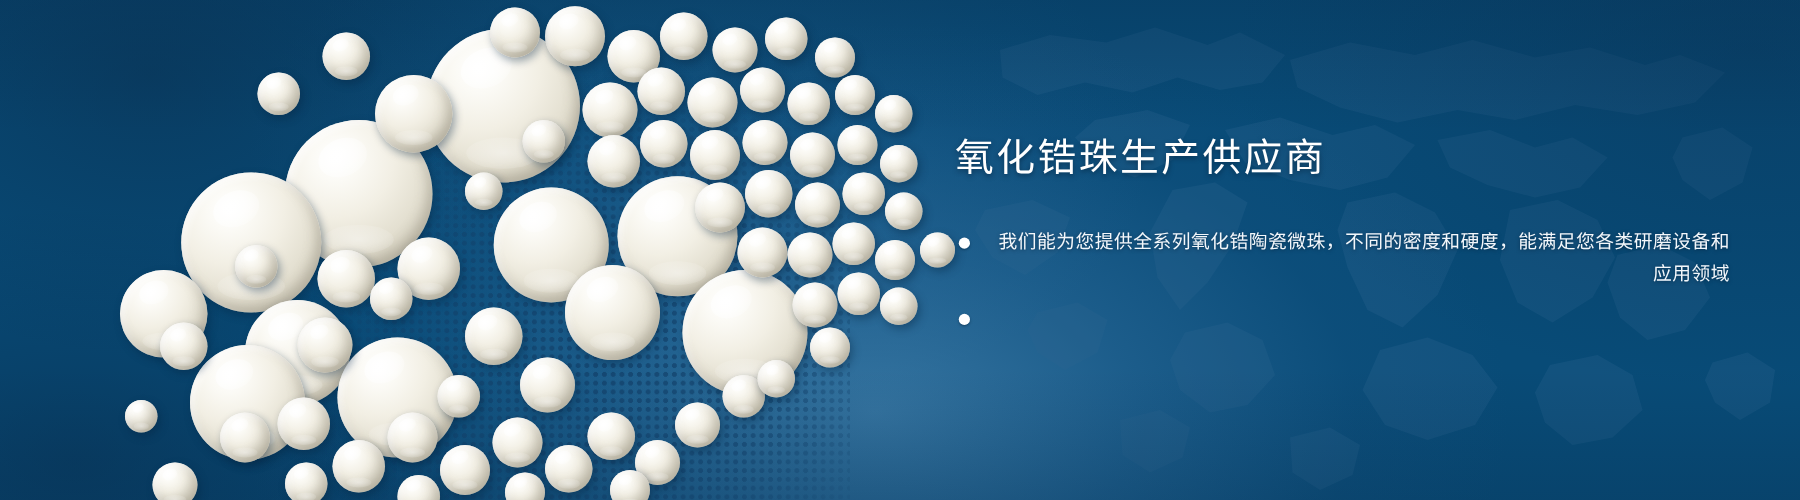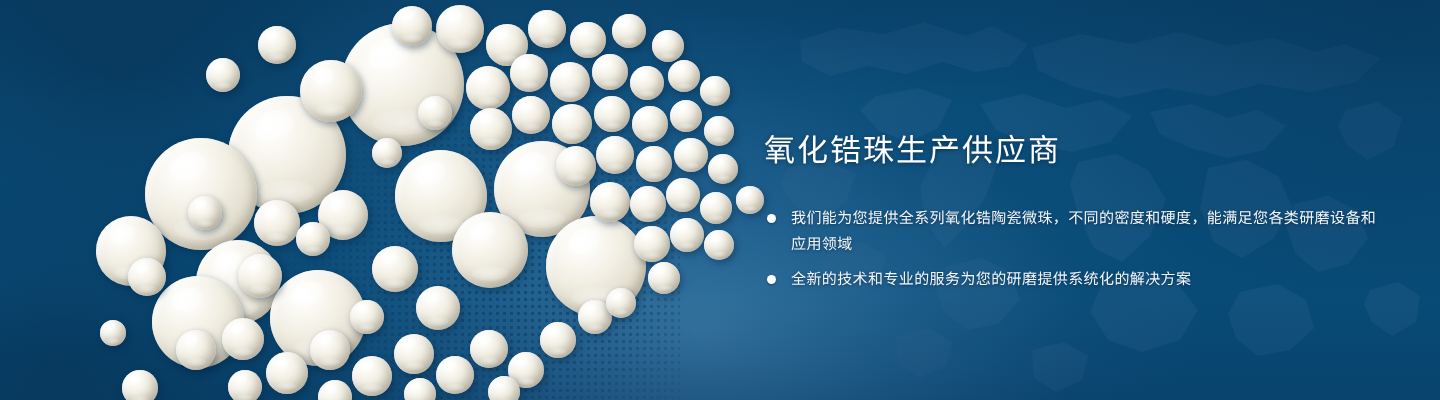--- a/index.html
+++ b/index.html
@@ -126,35 +126,35 @@
     background: radial-gradient(ellipse at 50% 50%,
       rgba(255,255,255,0.42) 0%, rgba(255,255,255,0) 100%);
   }
 
   
   .copy {
     position: absolute;
     left: 764px;
     top: 108px;
     width: 620px;
-    margin-top: 24px;
   }
   .headline {
     margin: 0;
     color: #ffffff;
     font-size: 31px;
     font-weight: 500;
     letter-spacing: 2px;
     line-height: 1.2;
     text-shadow: 0 1px 4px rgba(3,26,48,0.55);
   }
   .bullets {
     list-style: none;
     margin: 36px 0 0 0;
     padding: 0;
+    text-align: right;
   }
   .bullets li {
     position: relative;
     padding-left: 27px;
     margin-bottom: 9px;
     color: #f3f7fb;
     font-size: 15px;
     line-height: 1.72;
     letter-spacing: .4px;
     text-shadow: 0 1px 3px rgba(3,26,48,0.55);
@@ -299,18 +299,17 @@
 
   <div class="copy">
     <h1 class="headline">氧化锆珠生产供应商</h1>
     <ul class="bullets">
       <li>
         <span class="bullet-dot"></span>
         <span>我们能为您提供全系列氧化锆陶瓷微珠，不同的密度和硬度，能满足您各类研磨设备和应用领域</span>
       </li>
       <li>
         <span class="bullet-dot"></span>
-        <span>全新的技术和专业的服务为您的研磨提供系统化的解决方案</span>
       </li>
     </ul>
   </div>
 
 </div>
 
 </body></html>

